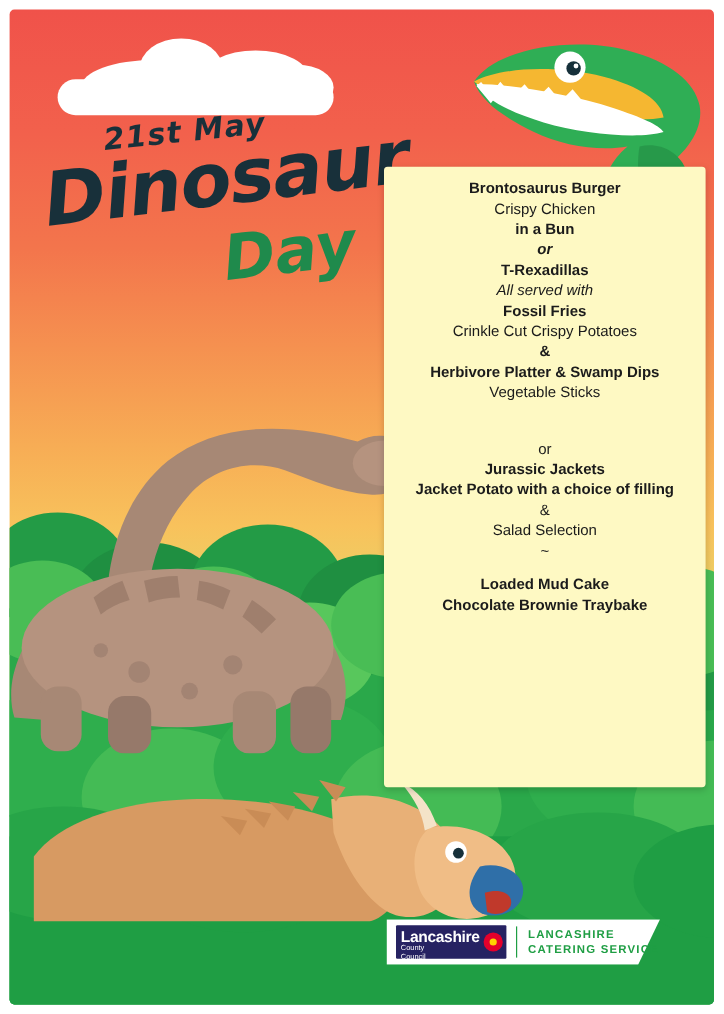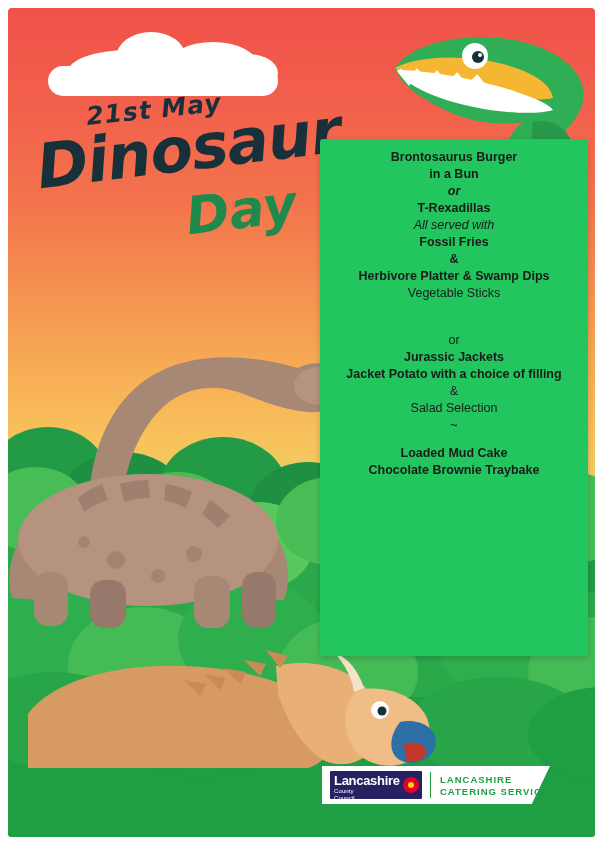--- a/index.html
+++ b/index.html
@@ -96,21 +96,21 @@
     border-radius: 50%;
   }
 
   
   .menu-card {
     position: absolute;
     left: 320px;
     top: 139px;
     width: 268px;
     height: 517px;
-    background: #22c55e;
+    background: #fef9c3;
     border-radius: 3px;
     box-shadow: 0 2px 6px rgba(0,0,0,0.18);
     padding: 10px 6px 10px 6px;
     box-sizing: border-box;
   }
   .menu-inner {
     position: relative;
     width: 100%;
   }
   .menu-line {
@@ -320,25 +320,27 @@
 
   </div>
 
   <div class="title-date">21st May</div>
   <div class="title-main">Dinosaur</div>
   <div class="title-sub">Day</div>
 
   <div class="menu-card">
     <div class="menu-inner">
       <div class="menu-line bold">Brontosaurus Burger</div>
+      <div class="menu-line">Crispy Chicken</div>
       <div class="menu-line bold">in a Bun</div>
       <div class="menu-line bold italic">or</div>
       <div class="menu-line bold">T-Rexadillas</div>
       <div class="menu-line italic">All served with</div>
       <div class="menu-line bold">Fossil Fries</div>
+      <div class="menu-line">Crinkle Cut Crispy Potatoes</div>
       <div class="menu-line bold">&amp;</div>
       <div class="menu-line bold">Herbivore Platter &amp; Swamp Dips</div>
       <div class="menu-line">Vegetable Sticks</div>
       <div class="menu-line gap-big">or</div>
       <div class="menu-line bold">Jurassic Jackets</div>
       <div class="menu-line bold">Jacket Potato with a choice of filling</div>
       <div class="menu-line">&amp;</div>
       <div class="menu-line">Salad Selection</div>
       <div class="menu-line">~</div>
       <div class="menu-line bold gap-top">Loaded Mud Cake</div>

